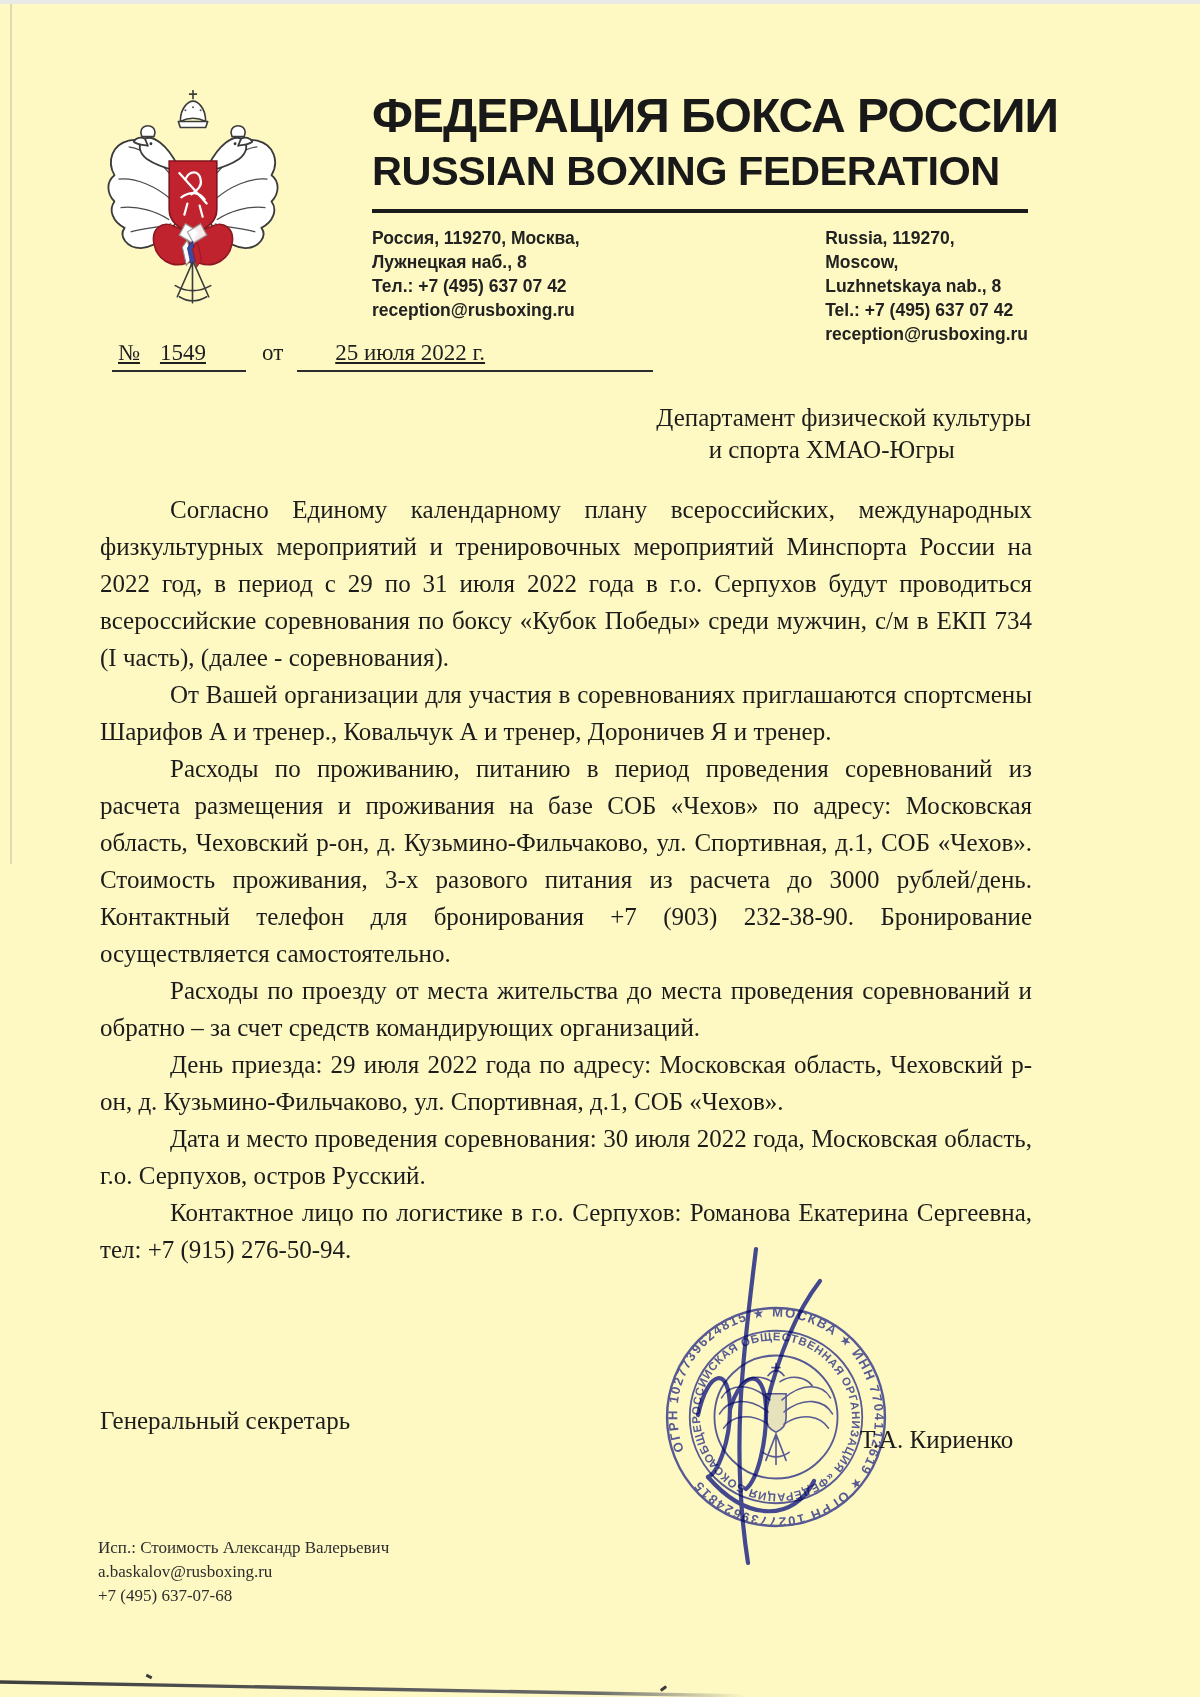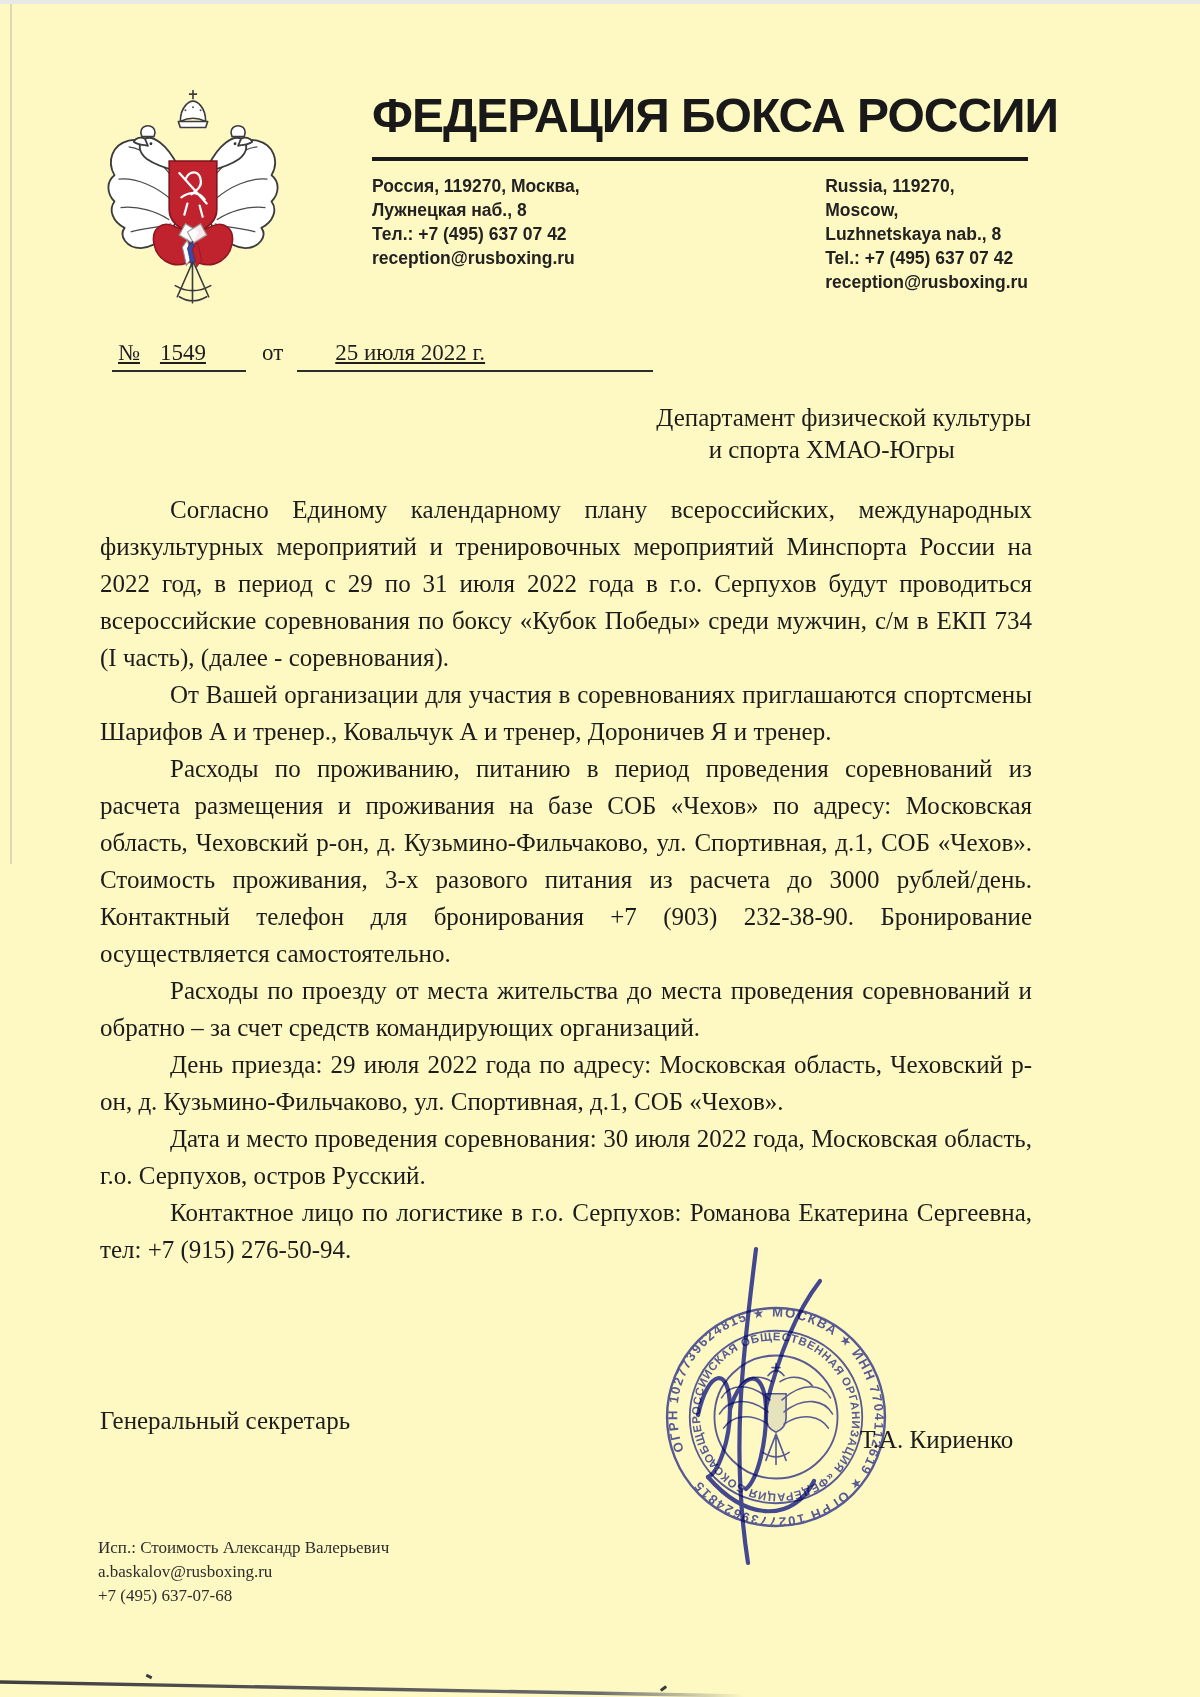--- a/index.html
+++ b/index.html
@@ -120,20 +120,21 @@
 
     <g stroke="#3c3c3c" stroke-width="1.6" fill="none" stroke-linecap="round">
       <path d="M87,172 L72,206 M87,174 V212 M88,172 L103,206"></path>
       <path d="M70,195 q17,10 35,0"></path>
       <path d="M74,206 q13,8 27,0"></path>
     </g>
   </svg>
 
   <div class="brand">
     <div class="brand-ru">ФЕДЕРАЦИЯ БОКСА РОССИИ</div>
+    <div class="brand-en">RUSSIAN BOXING FEDERATION</div>
     <div class="brand-rule"></div>
     <div class="addresses">
       <div class="addr-col-left">
         <div>Россия, 119270, Москва,</div>
         <div>Лужнецкая наб., 8</div>
         <div>Тел.: +7 (495) 637 07 42</div>
         <div>reception@rusboxing.ru</div>
       </div>
       <div class="addr-col-right">
         <div>Russia, 119270, Moscow,</div>

